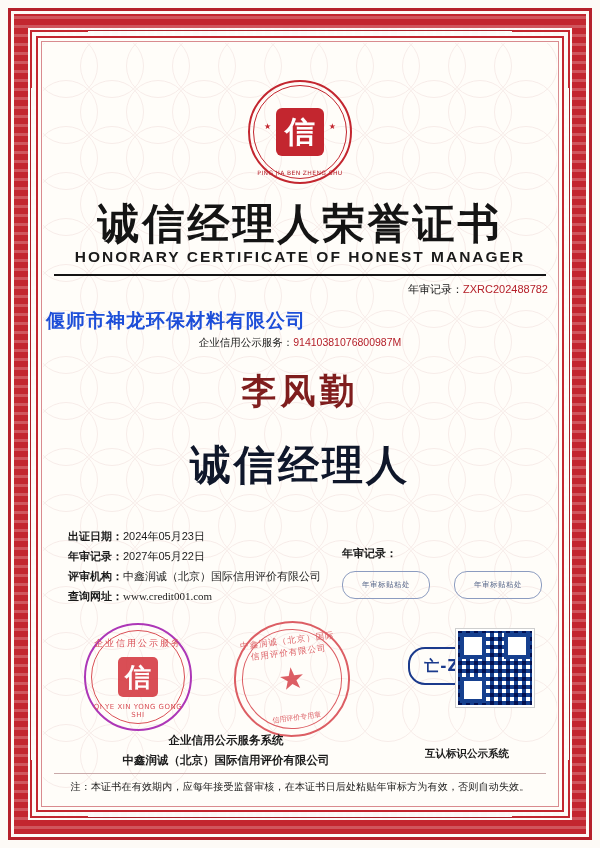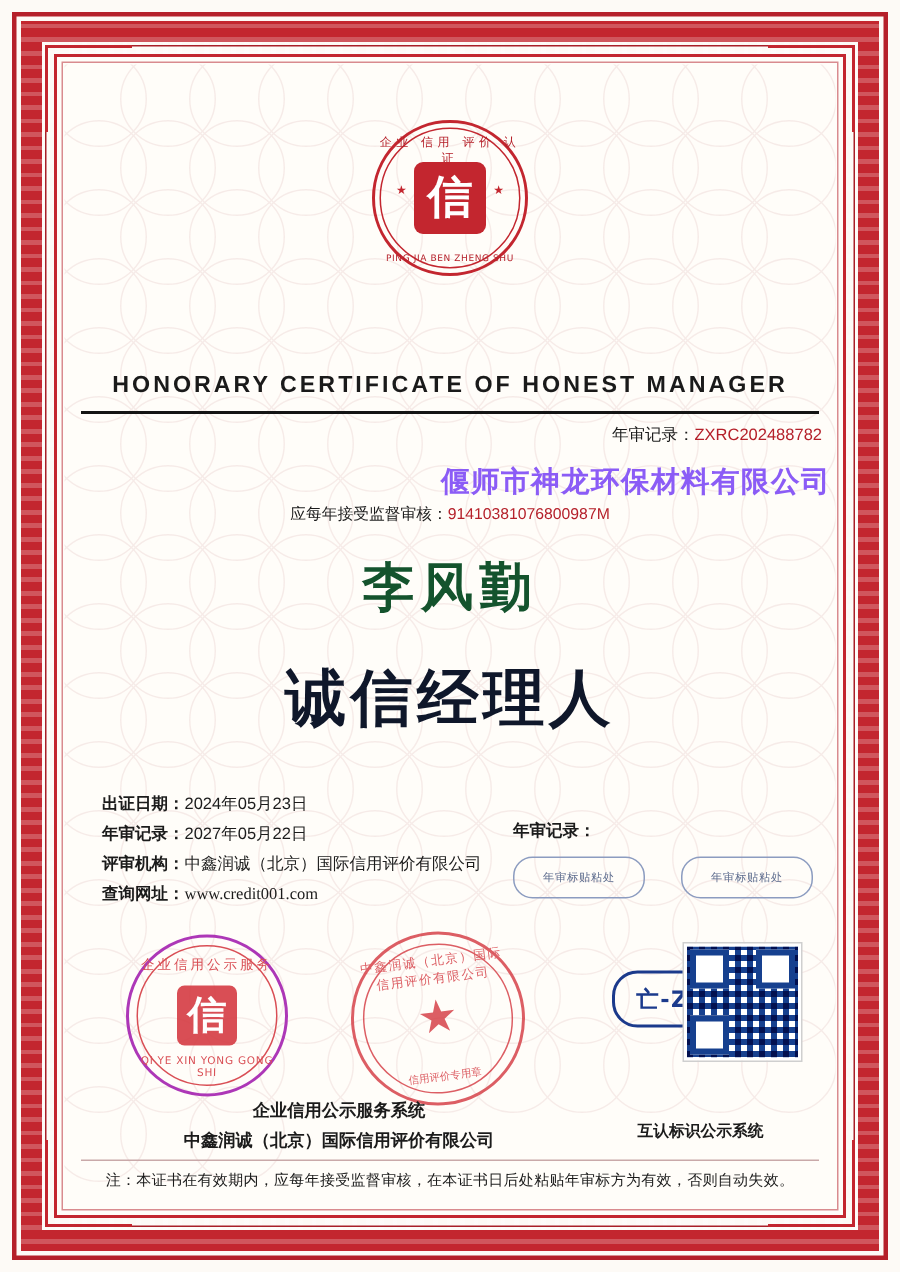--- a/index.html
+++ b/index.html
@@ -202,45 +202,45 @@
     font-size: 11px;
     color: #b5202a;
     font-family: "Liberation Sans", sans-serif;
   }
   .credit-no .lbl { color: #1b1b1b; }
 
   
   .company {
     position: absolute;
     top: 262px; left: 0; right: 0;
-    text-align: right;
+    text-align: left;
     font-family: "DejaVu Sans", sans-serif;
     font-size: 19px;
     font-weight: bold;
-    color: #8b5cf6;
+    color: #1d4ed8;
     letter-spacing: 1px;
   }
   .usci {
     position: absolute;
     top: 290px; left: 0; right: 0;
     text-align: center;
     font-size: 10.5px;
     color: #b5202a;
     font-family: "Liberation Sans", sans-serif;
   }
   .usci .lbl { color: #1b1b1b; }
 
   .person {
     position: absolute;
     top: 322px; left: 0; right: 0;
     text-align: center;
     font-family: "DejaVu Sans", sans-serif;
     font-size: 35px;
     font-weight: bold;
-    color: #14532d;
+    color: #7f1d1d;
     letter-spacing: 4px;
   }
   .award {
     position: absolute;
     top: 392px; left: 0; right: 0;
     text-align: center;
     font-family: "DejaVu Sans", sans-serif;
     font-size: 41px;
     font-weight: bold;
     color: #0f172a;
@@ -604,38 +604,38 @@
         <div class="g-cell"></div>
     </div>
   </div>
 
   <div id="content">
 
     <div class="emblem-wrap">
       <div class="emblem">
         <div class="ring"></div>
         <div class="ring2"></div>
-        <div class="arc-top">企业 信用 评价 认证</div>
         <div class="center">信</div>
         <div class="star s1">★</div>
         <div class="star s2">★</div>
         <div class="arc-bottom">PING JIA BEN ZHENG SHU</div>
       </div>
     </div>
 
+    <div class="title-cn">诚信经理人荣誉证书</div>
     <div class="title-en">HONORARY CERTIFICATE OF HONEST MANAGER</div>
     <div class="title-rule"></div>
 
     <div class="credit-no">
       <span class="lbl">年审记录：</span><span class="val">ZXRC202488782</span>
     </div>
 
     <div class="company">偃师市神龙环保材料有限公司</div>
     <div class="usci">
-      <span class="lbl">应每年接受监督审核：</span><span class="val">91410381076800987M</span>
+      <span class="lbl">企业信用公示服务：</span><span class="val">91410381076800987M</span>
     </div>
 
     <div class="person">李风勤</div>
     <div class="award">诚信经理人</div>
 
     <div class="details">
       <div class="row">
         <span class="lbl">出证日期：</span><span class="val">2024年05月23日</span>
       </div>
       <div class="row">

